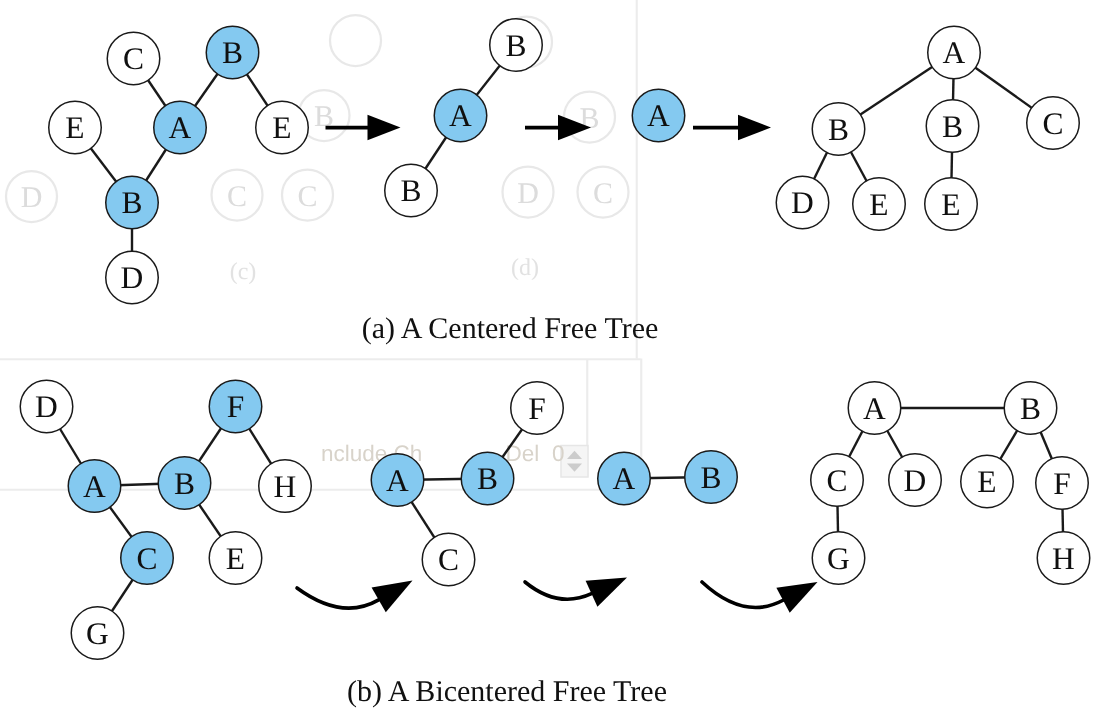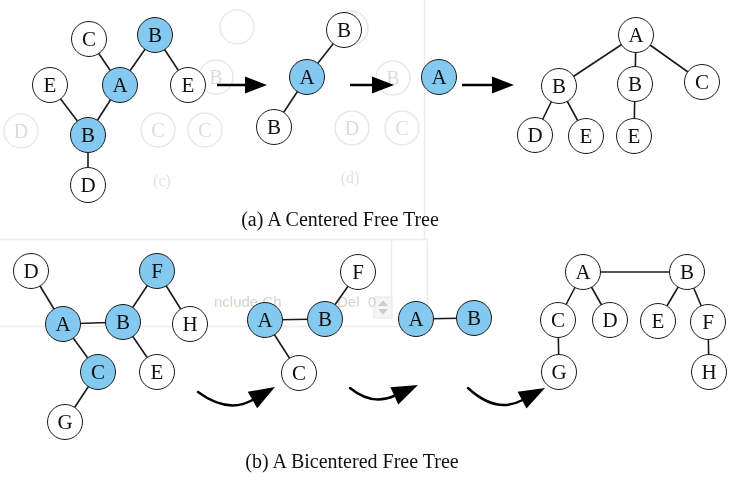--- a/index.html
+++ b/index.html
@@ -12,21 +12,21 @@
     position:absolute;width:36px;height:36px;box-sizing:border-box;
     border:1.7px solid #1a1a1a;border-radius:50%;
     display:flex;align-items:center;justify-content:center;
     font-size:21px;line-height:1;color:#101010;background:#ffffff;
   }
   .caption{
     position:absolute;transform:translateX(-50%);
     font-size:20px;color:#111111;white-space:nowrap;
   }
   #caption-a{left:340px;top:190px;margin-top:18px;}
-  #caption-b{left:352px;top:450px;}
+  #caption-b{left:338px;top:450px;}
 </style>
 </head>
 <body>
 
 <div class="stage">
   <svg id="diagram" width="745" height="481" viewBox="0 0 745 481">
       <g>
         <line x1="0" y1="239.5" x2="427" y2="239.5" stroke="#ececec" stroke-width="1.4"></line>
         <line x1="0" y1="326.5" x2="427" y2="326.5" stroke="#ececec" stroke-width="1.4"></line>
         <line x1="424.5" y1="0" x2="424.5" y2="239" stroke="#ececec" stroke-width="1.4"></line>

